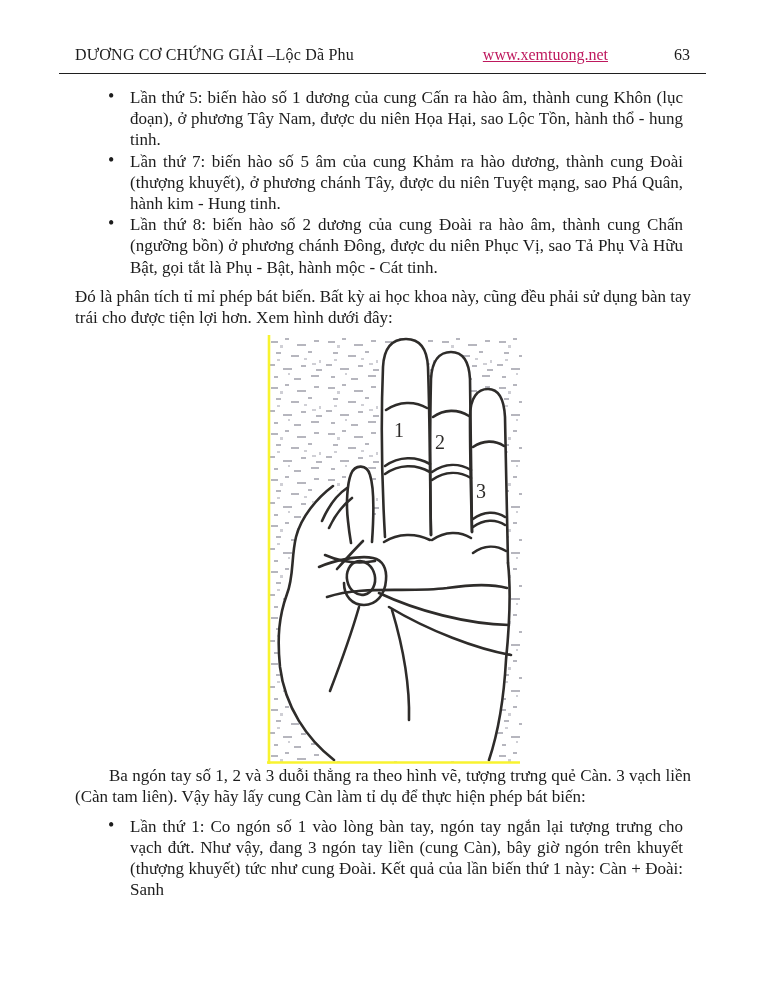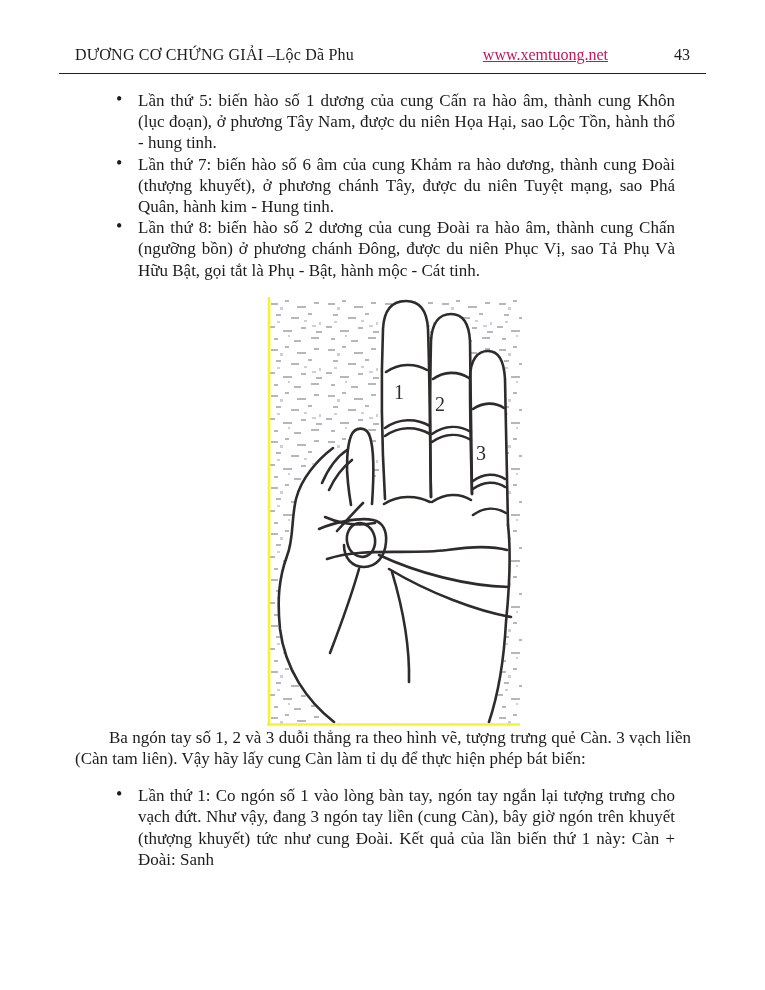--- a/index.html
+++ b/index.html
@@ -20,53 +20,54 @@
   }
   .h-title{flex:1;letter-spacing:.2px;}
   .h-link{color:#be185d;text-decoration:underline;cursor:pointer;}
   .h-page{margin-left:66px;}
   .rule{border:0;border-top:1.7px solid #1f1f1f;margin:9px 59px 0 59px;}
   .body{
     margin:13px 74px 0 75px;
     font-size:17px;line-height:21.2px;
     text-align:justify;
   }
-  ul.blist{list-style:none;margin:16px;padding:0 0 0 47px;}
+  ul.blist{list-style:none;margin:8px;padding:0 0 0 47px;}
   ul.blist li{position:relative;}
   ul.blist li::before{
     content:"•";
     position:absolute;left:-22px;top:-1px;
     font-size:18px;
   }
   p{margin:0;}
   p.indent{text-indent:34px;}
   figure.hand{margin:7px 0 0 192px;width:255px;height:430px;padding:0;}
   figure.hand svg{display:block;}
 </style>
 </head>
 <body>
 
 <div class="page">
 
   <div class="header">
     <span class="h-title">DƯƠNG CƠ CHỨNG GIẢI –Lộc Dã Phu</span>
     <a class="h-link">www.xemtuong.net</a>
-    <span class="h-page">43</span>
+    <span class="h-page">63</span>
   </div>
 
   <hr class="rule">
 
   <div class="body">
 
     <ul class="blist">
       <li><span>Lần thứ 5: biến hào số 1 dương của cung Cấn ra hào âm, thành cung Khôn (lục đoạn), ở phương Tây Nam, được du niên Họa Hại, sao Lộc Tồn, hành thổ - hung tinh.</span></li>
-      <li><span>Lần thứ 7: biến hào số 6 âm của cung Khảm ra hào dương, thành cung Đoài (thượng khuyết), ở phương chánh Tây, được du niên Tuyệt mạng, sao Phá Quân, hành kim - Hung tinh.</span></li>
+      <li><span>Lần thứ 7: biến hào số 5 âm của cung Khảm ra hào dương, thành cung Đoài (thượng khuyết), ở phương chánh Tây, được du niên Tuyệt mạng, sao Phá Quân, hành kim - Hung tinh.</span></li>
       <li><span>Lần thứ 8: biến hào số 2 dương của cung Đoài ra hào âm, thành cung Chấn (ngưỡng bồn) ở phương chánh Đông, được du niên Phục Vị, sao Tả Phụ Và Hữu Bật, gọi tắt là Phụ - Bật, hành mộc - Cát tinh.</span></li>
     </ul>
 
+    <p>Đó là phân tích tỉ mỉ phép bát biến. Bất kỳ ai học khoa này, cũng đều phải sử dụng bàn tay trái cho được tiện lợi hơn. Xem hình dưới đây:</p>
 
     <figure class="hand">
       <svg width="255" height="430" viewBox="0 0 255 430" xmlns="http://www.w3.org/2000/svg">
         <defs>
           <pattern id="speck" width="57" height="46" patternUnits="userSpaceOnUse">
             <rect width="57" height="46" fill="#ffffff"></rect>
             <g fill="#a9a9b3">
               <rect x="4" y="6" width="7" height="2"></rect>
                 <rect x="18" y="3" width="4" height="2"></rect>
               <rect x="30" y="9" width="9" height="2"></rect>

